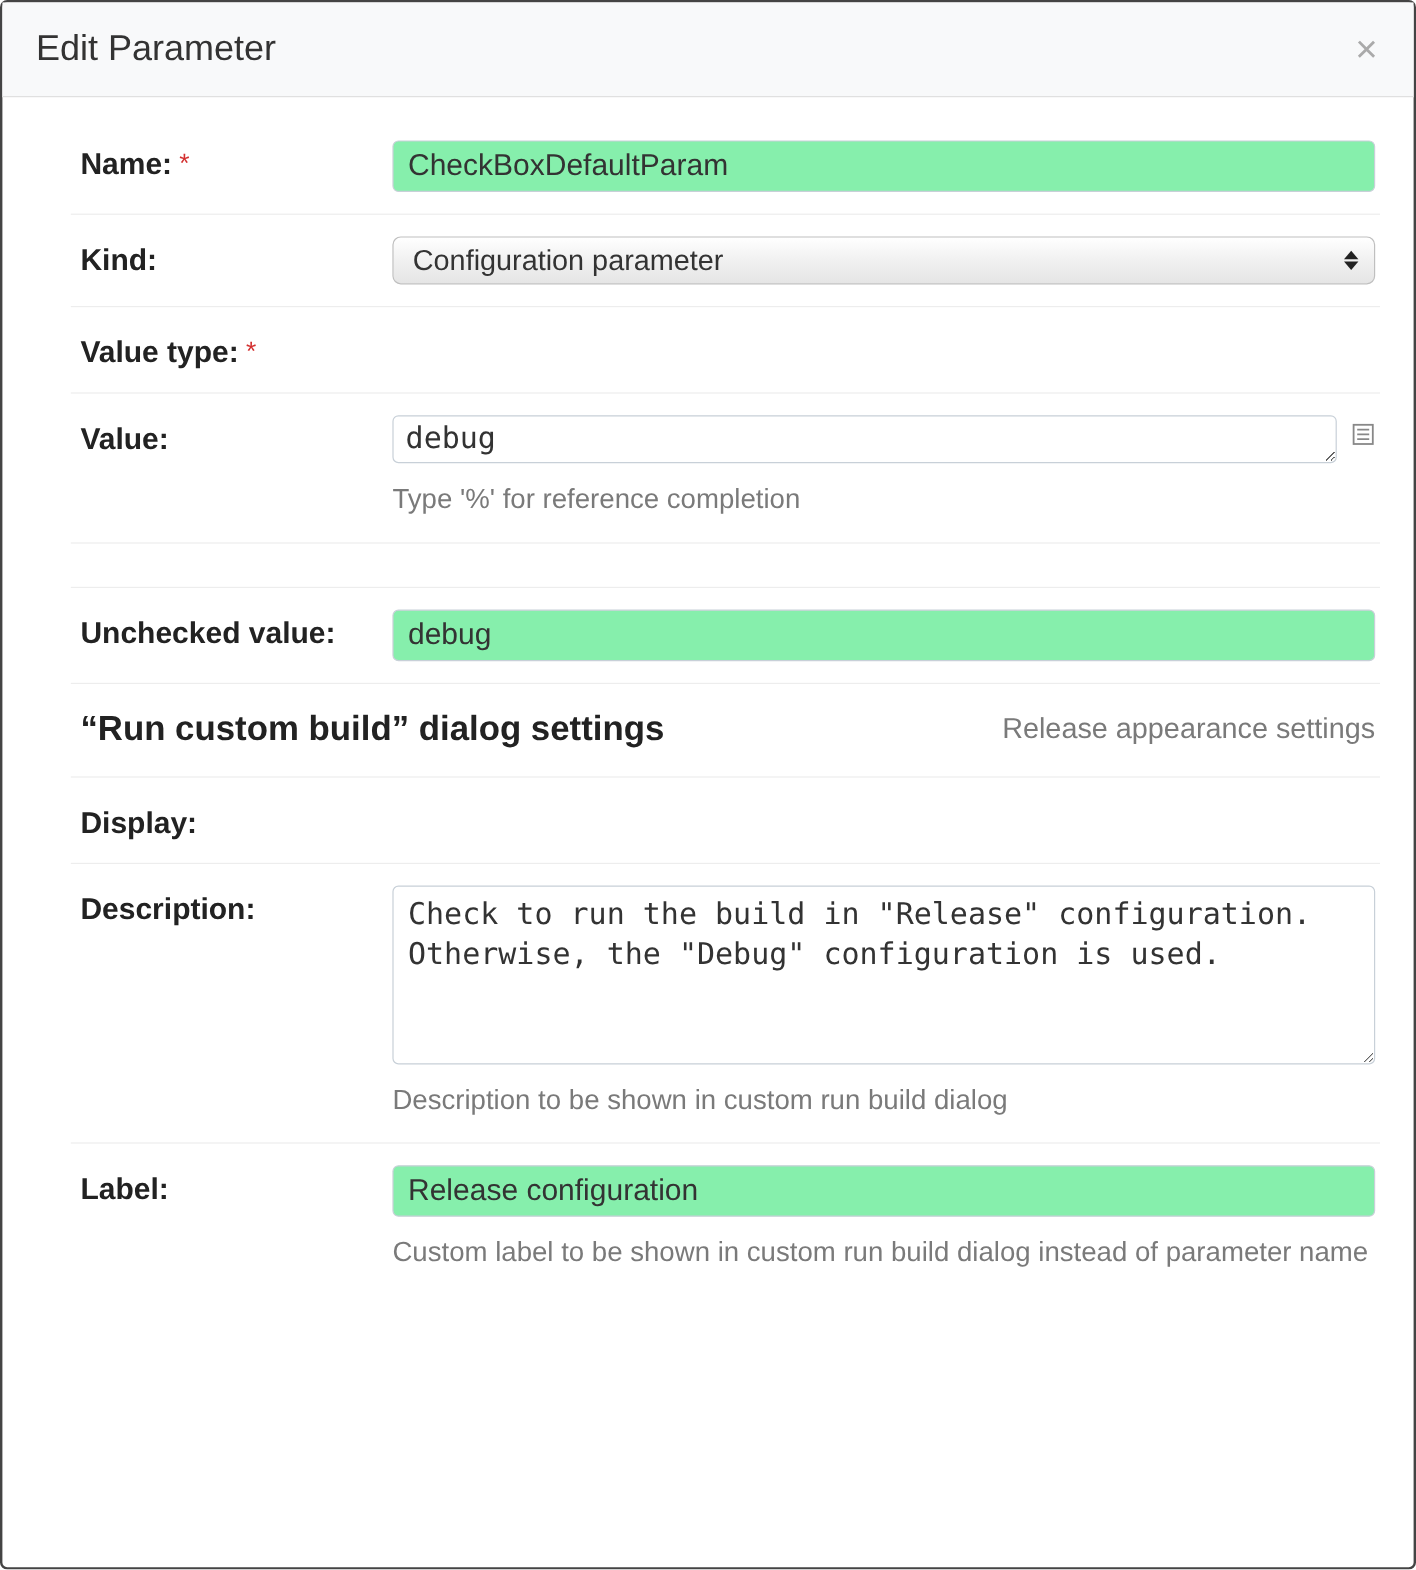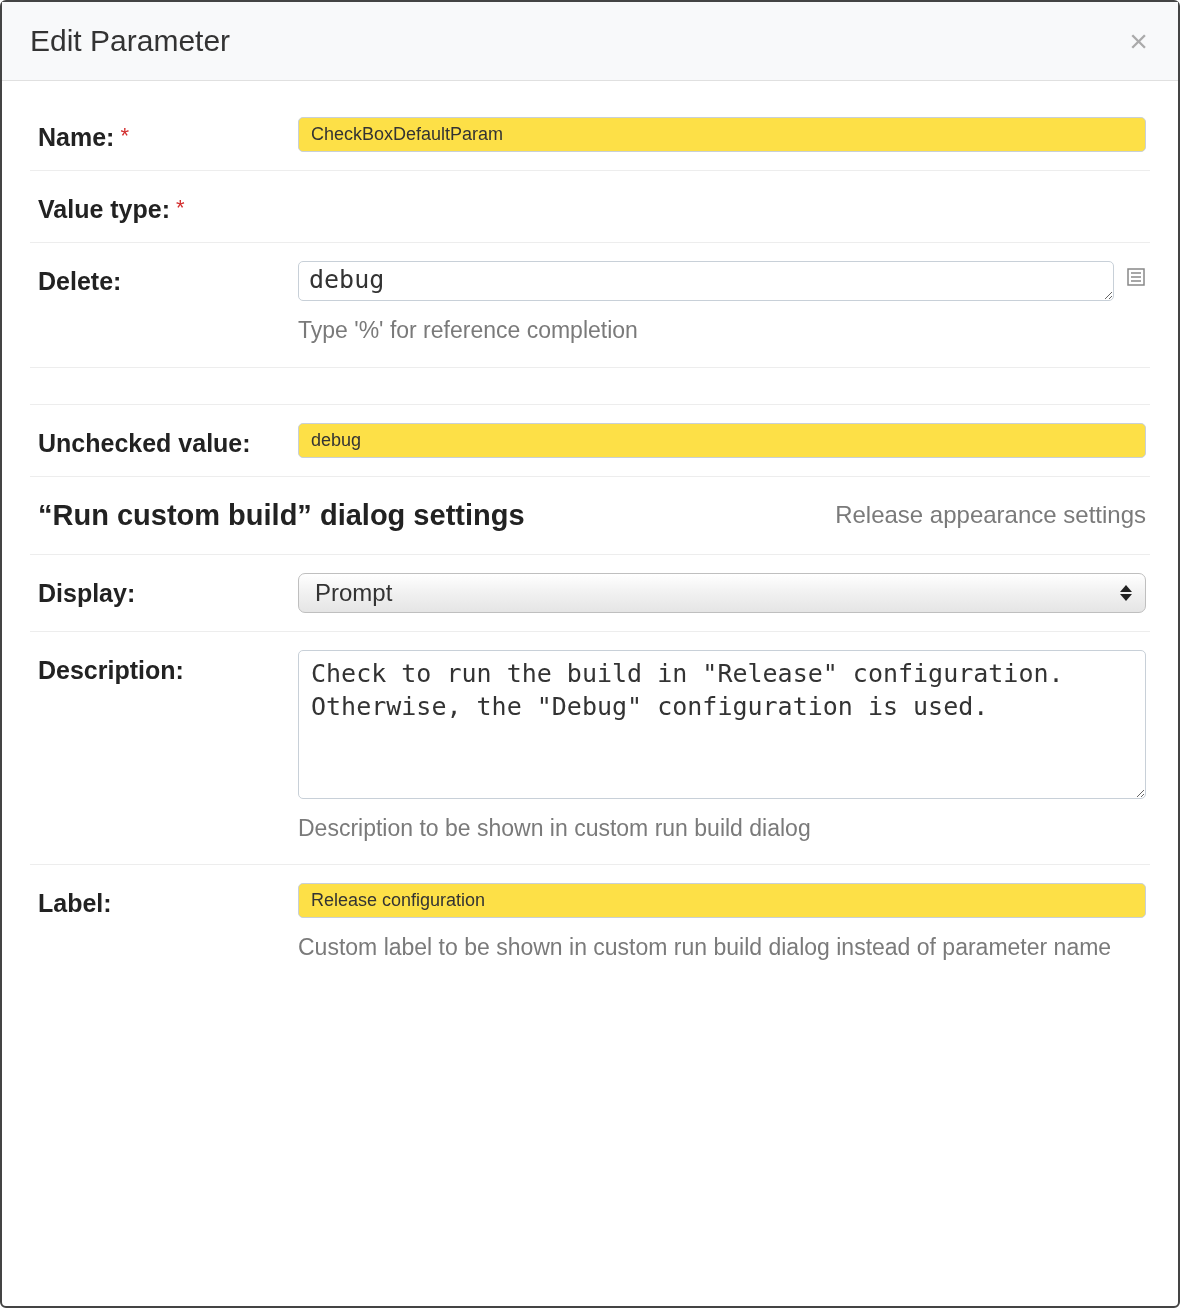--- a/index.html
+++ b/index.html
@@ -35,20 +35,21 @@
 .dialog-close {
   font-size: 32px;
   color: #aaa;
   cursor: pointer;
   line-height: 1;
   padding: 0 4px;
 }
 .dialog-body {
   padding: 18px 28px 0 28px;
   overflow: auto;
+  margin-left: 29px;
 }
 .field-row {
   display: flex;
   padding: 18px 4px 18px 8px;
   border-bottom: 1px solid #ededed;
   align-items: flex-start;
 }
 .field-row.noborder { border-bottom: none; }
 .field-label {
   width: 260px;
@@ -76,27 +77,27 @@
   position: relative;
   top: -1px;
 }
 .field-control {
   flex: 1;
   display: flex;
   flex-direction: column;
 }
 .text-input {
   width: 100%;
-  font-size: 18px;
+  font-size: 25px;
   padding: 6px 12px;
   border: 1px solid #c8d0d8;
   border-radius: 5px;
   color: #333;
   font-family: inherit;
-  background: #fde047;
+  background: #86efac;
 }
 .textarea-input {
   width: 100%;
   font-family: ui-monospace, "SF Mono", Menlo, Consolas, monospace;
   font-size: 25px;
   padding: 6px 12px;
   border: 1px solid #c8d0d8;
   border-radius: 5px;
   color: #333;
   resize: both;
@@ -195,30 +196,44 @@
     <div class="field-row">
       <div class="field-label">
         <span>Name:</span>
         <span class="req">*</span>
       </div>
       <div class="field-control">
         <input class="text-input" type="text" value="CheckBoxDefaultParam" style="">
       </div>
     </div>
 
+    <div class="field-row">
+      <div class="field-label">Kind:</div>
+      <div class="field-control">
+        <div class="select-wrap">
+          <select class="select-native">
+            <option>Configuration parameter</option>
+          </select>
+          <div class="select-arrows">
+            <div class="tri up"></div>
+              <div class="tri down"></div>
+          </div>
+        </div>
+      </div>
+    </div>
 
     <div class="field-row">
       <div class="field-label">
         <span>Value type:</span>
         <span class="req">*</span>
       </div>
     </div>
 
     <div class="field-row">
-      <div class="field-label">Delete:</div>
+      <div class="field-label">Value:</div>
       <div class="field-control">
         <div class="value-row">
           <textarea class="value-textarea" style="">debug</textarea>
           <span class="expand-icon">
             <svg width="20" height="20" viewBox="0 0 20 20">
               <rect x="2" y="2" width="16" height="16" fill="none" stroke="#888" stroke-width="1.5"></rect>
               <line x1="5" y1="6" x2="15" y2="6" stroke="#888" stroke-width="1.5"></line>
               <line x1="5" y1="10" x2="15" y2="10" stroke="#888" stroke-width="1.5"></line>
               <line x1="5" y1="14" x2="15" y2="14" stroke="#888" stroke-width="1.5"></line>
             </svg>
@@ -239,29 +254,20 @@
     </div>
 
     <div class="section-row">
       <div class="section-title">“Run custom build” dialog settings</div>
       <div class="section-link">Release appearance settings</div>
     </div>
 
     <div class="field-row">
       <div class="field-label">Display:</div>
       <div class="field-control">
-        <div class="select-wrap">
-          <select class="select-native">
-            <option>Prompt</option>
-          </select>
-          <div class="select-arrows">
-            <div class="tri up"></div>
-              <div class="tri down"></div>
-          </div>
-        </div>
       </div>
     </div>
 
     <div class="field-row">
       <div class="field-label">Description:</div>
       <div class="field-control">
         <textarea class="textarea-input" rows="4" style="">Check to run the build in "Release" configuration. Otherwise, the "Debug" configuration is used.</textarea>
         <div class="hint">Description to be shown in custom run build dialog</div>
       </div>
     </div>

